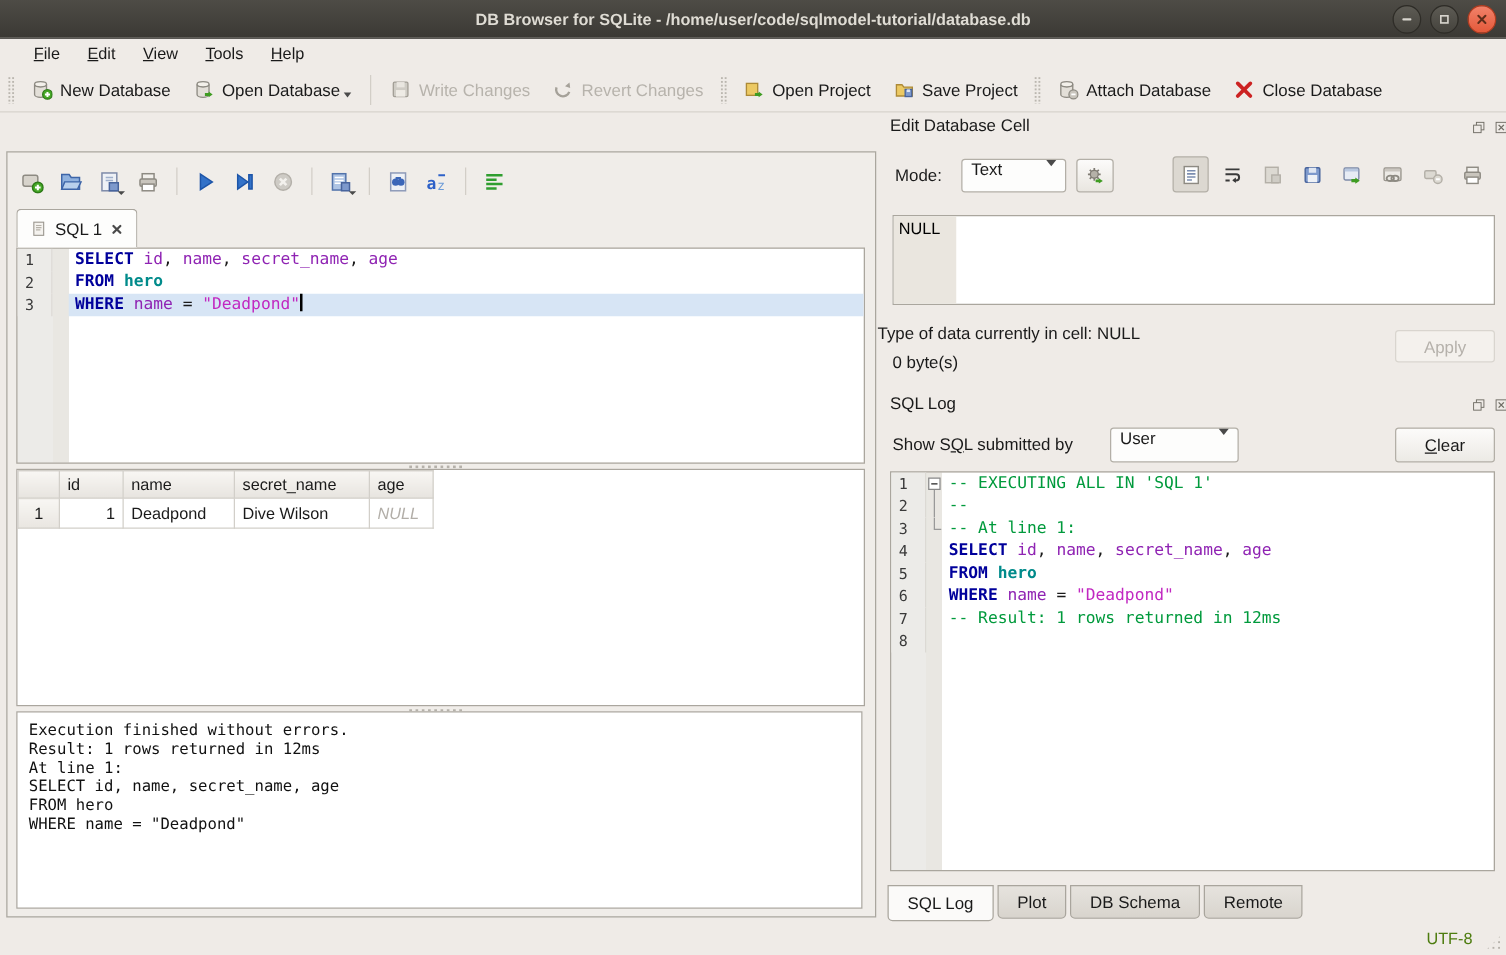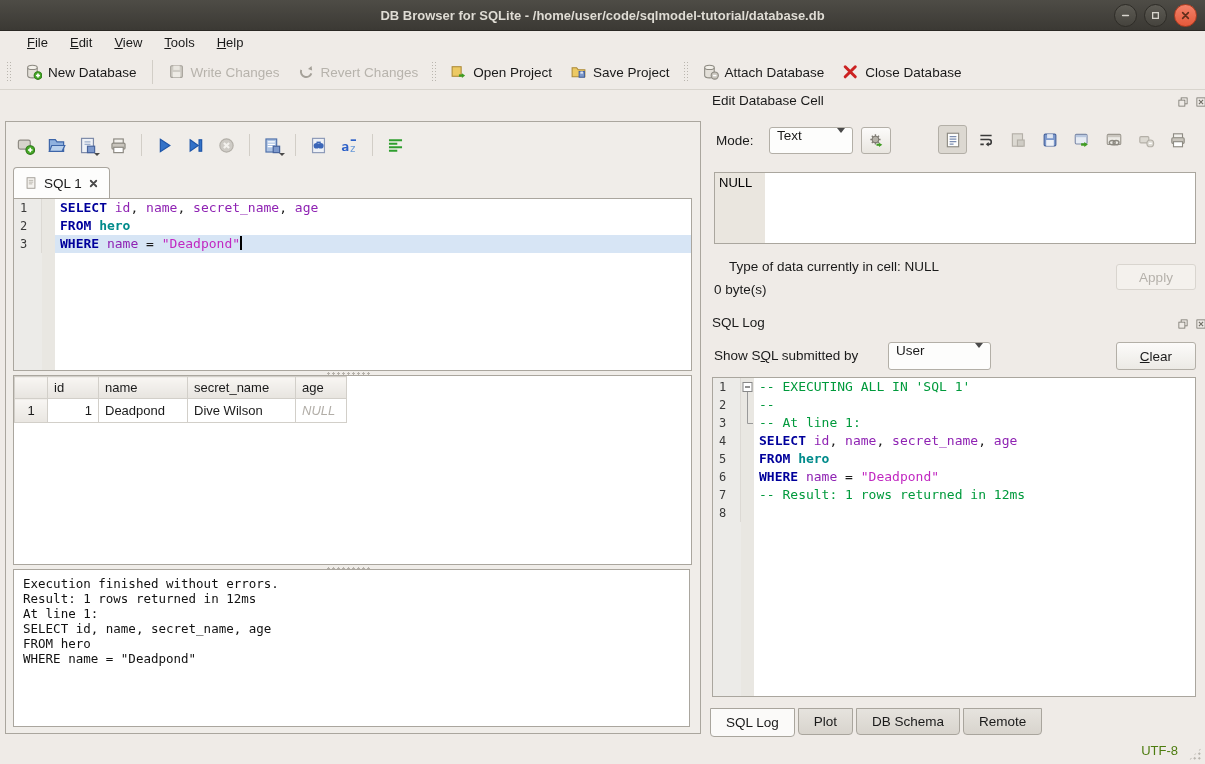--- a/index.html
+++ b/index.html
@@ -167,20 +167,32 @@
       <div class="tb-btn">
         <span class="ico">
           <svg viewBox="0 0 16 16" width="17" height="17" aria-hidden="true">
             <path d="M2.5 4.2v7.6c0 1.2 2 2.2 4.5 2.2s4.5-1 4.5-2.2V4.2" fill="#e3dfd8" stroke="#8d8a82"></path>
             <ellipse cx="7" cy="4.2" rx="4.5" ry="2" fill="#f3f0ea" stroke="#8d8a82"></ellipse>
             <circle cx="12.2" cy="11.8" r="3.6" fill="#46a926" stroke="#2e7a18"></circle>
             <path d="M12.2 9.9v3.8M10.3 11.8h3.8" stroke="#fff" stroke-width="1.5"></path>
           </svg>
         </span>
         <span>New Database</span>
+      </div>
+      <div class="tb-btn">
+        <span class="ico">
+          <svg viewBox="0 0 16 16" width="17" height="17" aria-hidden="true">
+            <path d="M2.5 4.2v7.6c0 1.2 2 2.2 4.5 2.2s4.5-1 4.5-2.2V4.2" fill="#e3dfd8" stroke="#8d8a82"></path>
+            <ellipse cx="7" cy="4.2" rx="4.5" ry="2" fill="#f3f0ea" stroke="#8d8a82"></ellipse>
+            <path d="M8.4 11.8h3.2" stroke="#3f9c22" stroke-width="2.2"></path>
+            <path d="M11.2 9.6l3 2.2-3 2.2z" fill="#3f9c22"></path>
+          </svg>
+        </span>
+        <span>Open Database</span>
+        <span class="caret"></span>
       </div>
       <div class="tb-sep"></div>
       <div class="tb-btn disabled">
         <span class="ico">
           <svg viewBox="0 0 16 16" width="17" height="17" aria-hidden="true">
             <rect x="2.5" y="2.5" width="11" height="11" rx="1" fill="#cfccc5" stroke="#a39f97"></rect>
             <rect x="5" y="2.5" width="6" height="4" fill="#e9e6e0"></rect>
             <rect x="4.5" y="8.5" width="7" height="5" fill="#eeebe5"></rect>
           </svg>
         </span>
@@ -481,21 +493,21 @@
           <rect x="4" y="9.5" width="8" height="4.5" fill="#fff" stroke="#8d8a82"></rect>
         </svg>
       </div>
     </div>
 
   <div class="cell-editor">
     <div class="cell-gutter"></div>
     <div class="cell-value">NULL</div>
   </div>
 
-  <div class="label" style="left:729px;top:259px">Type of data currently in cell: NULL</div>
+  <div class="label" style="left:702px;top:259px">Type of data currently in cell: NULL</div>
   <div class="label" style="left:714px;top:282px">0 byte(s)</div>
   <div class="btn disabled" style="left:1116px;top:264px;width:80px;height:26px">Apply</div>
 
   <div class="dock-title" style="left:712px;top:315px">SQL Log</div>
   <div class="dock-btns" style="left:1176px;top:317px">
     <span class="dock-btn">
         <span class="ico">
           <svg viewBox="0 0 16 16" width="12" height="12" aria-hidden="true">
             <rect x="5.5" y="2.5" width="8" height="8" fill="#efebe7" stroke="#6f6c64"></rect>
             <rect x="2.5" y="5.5" width="8" height="8" fill="#efebe7" stroke="#6f6c64"></rect>

